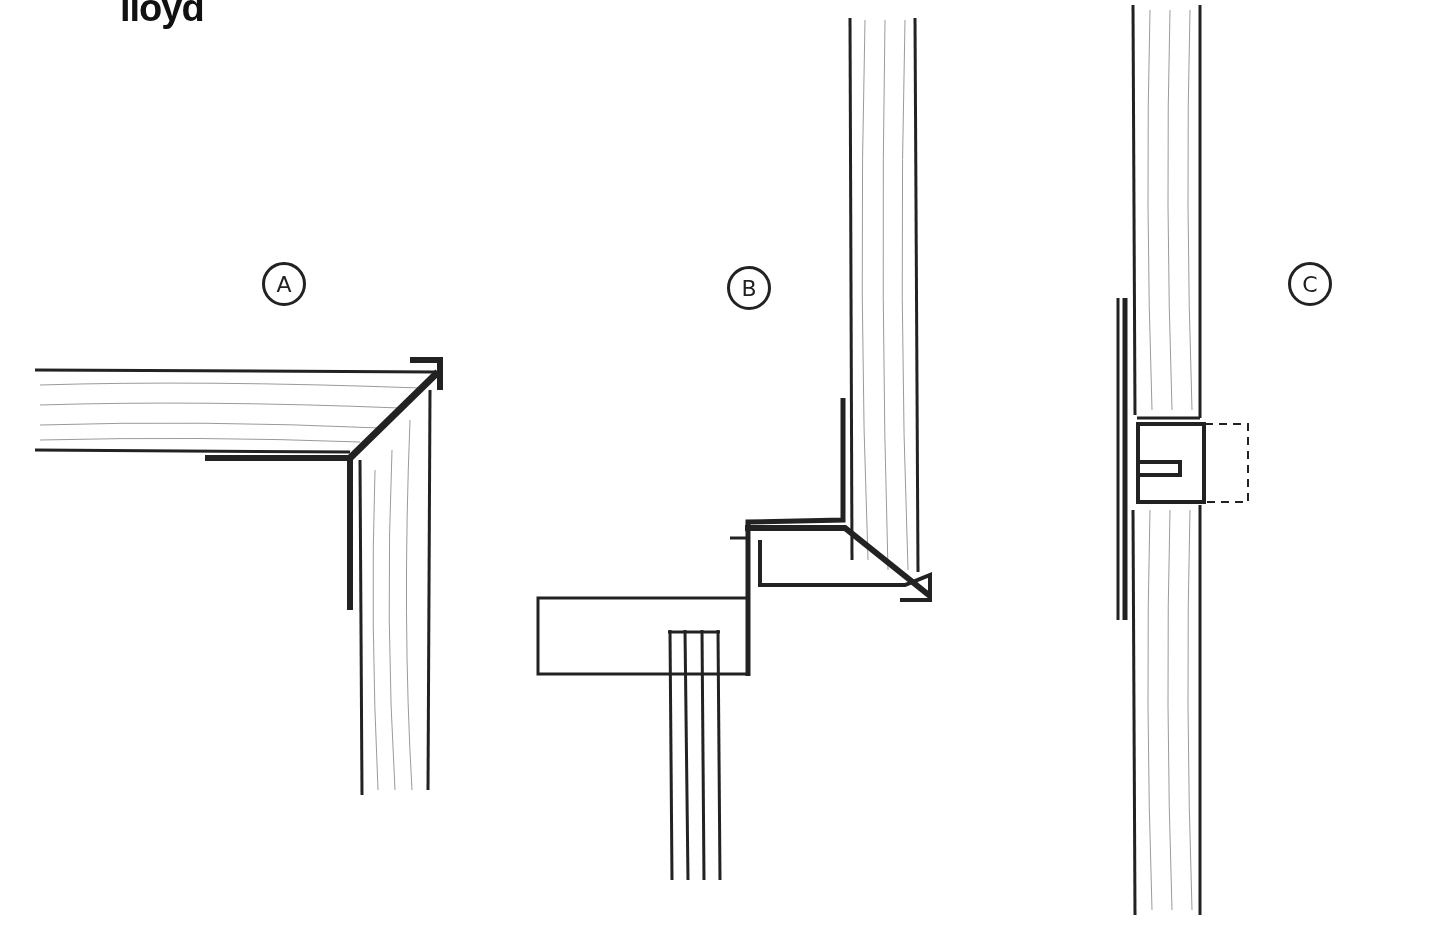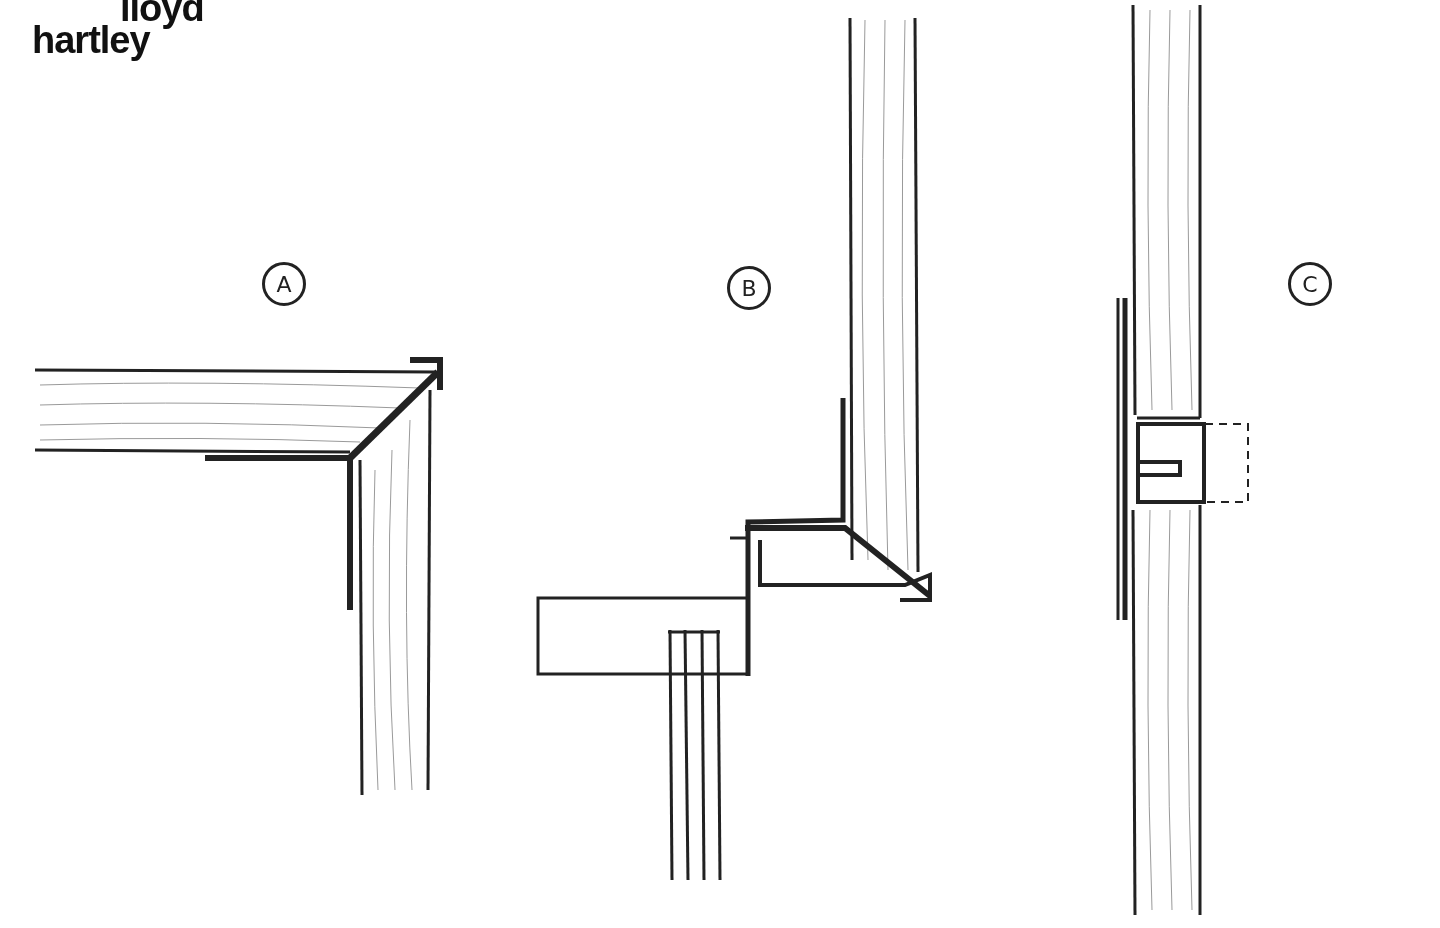--- a/index.html
+++ b/index.html
@@ -8,21 +8,20 @@
   .logo .l1 { display:block; font-size:38px; padding-left:88px; letter-spacing:-1px; }
   .logo .l2 { display:block; font-size:38px; letter-spacing:-1px; }
   svg.canvas { position:absolute; left:0; top:0; }
   .label { position:absolute; width:44px; height:44px; border:3px solid #222; border-radius:50%; display:flex; align-items:center; justify-content:center; font-family:"DejaVu Sans", sans-serif; font-size:22px; color:#222; box-sizing:border-box; }
 </style>
 </head>
 <body>
 
 <div class="logo">
   <span class="l1">lloyd</span>
-  <span class="l2">hartley</span>
 </div>
 
 <div class="label" style="left:262px;top:262px">
     <span>A</span>
   </div>
 <div class="label" style="left:727px;top:266px">
     <span>B</span>
   </div>
 <div class="label" style="left:1288px;top:262px">
     <span>C</span>

